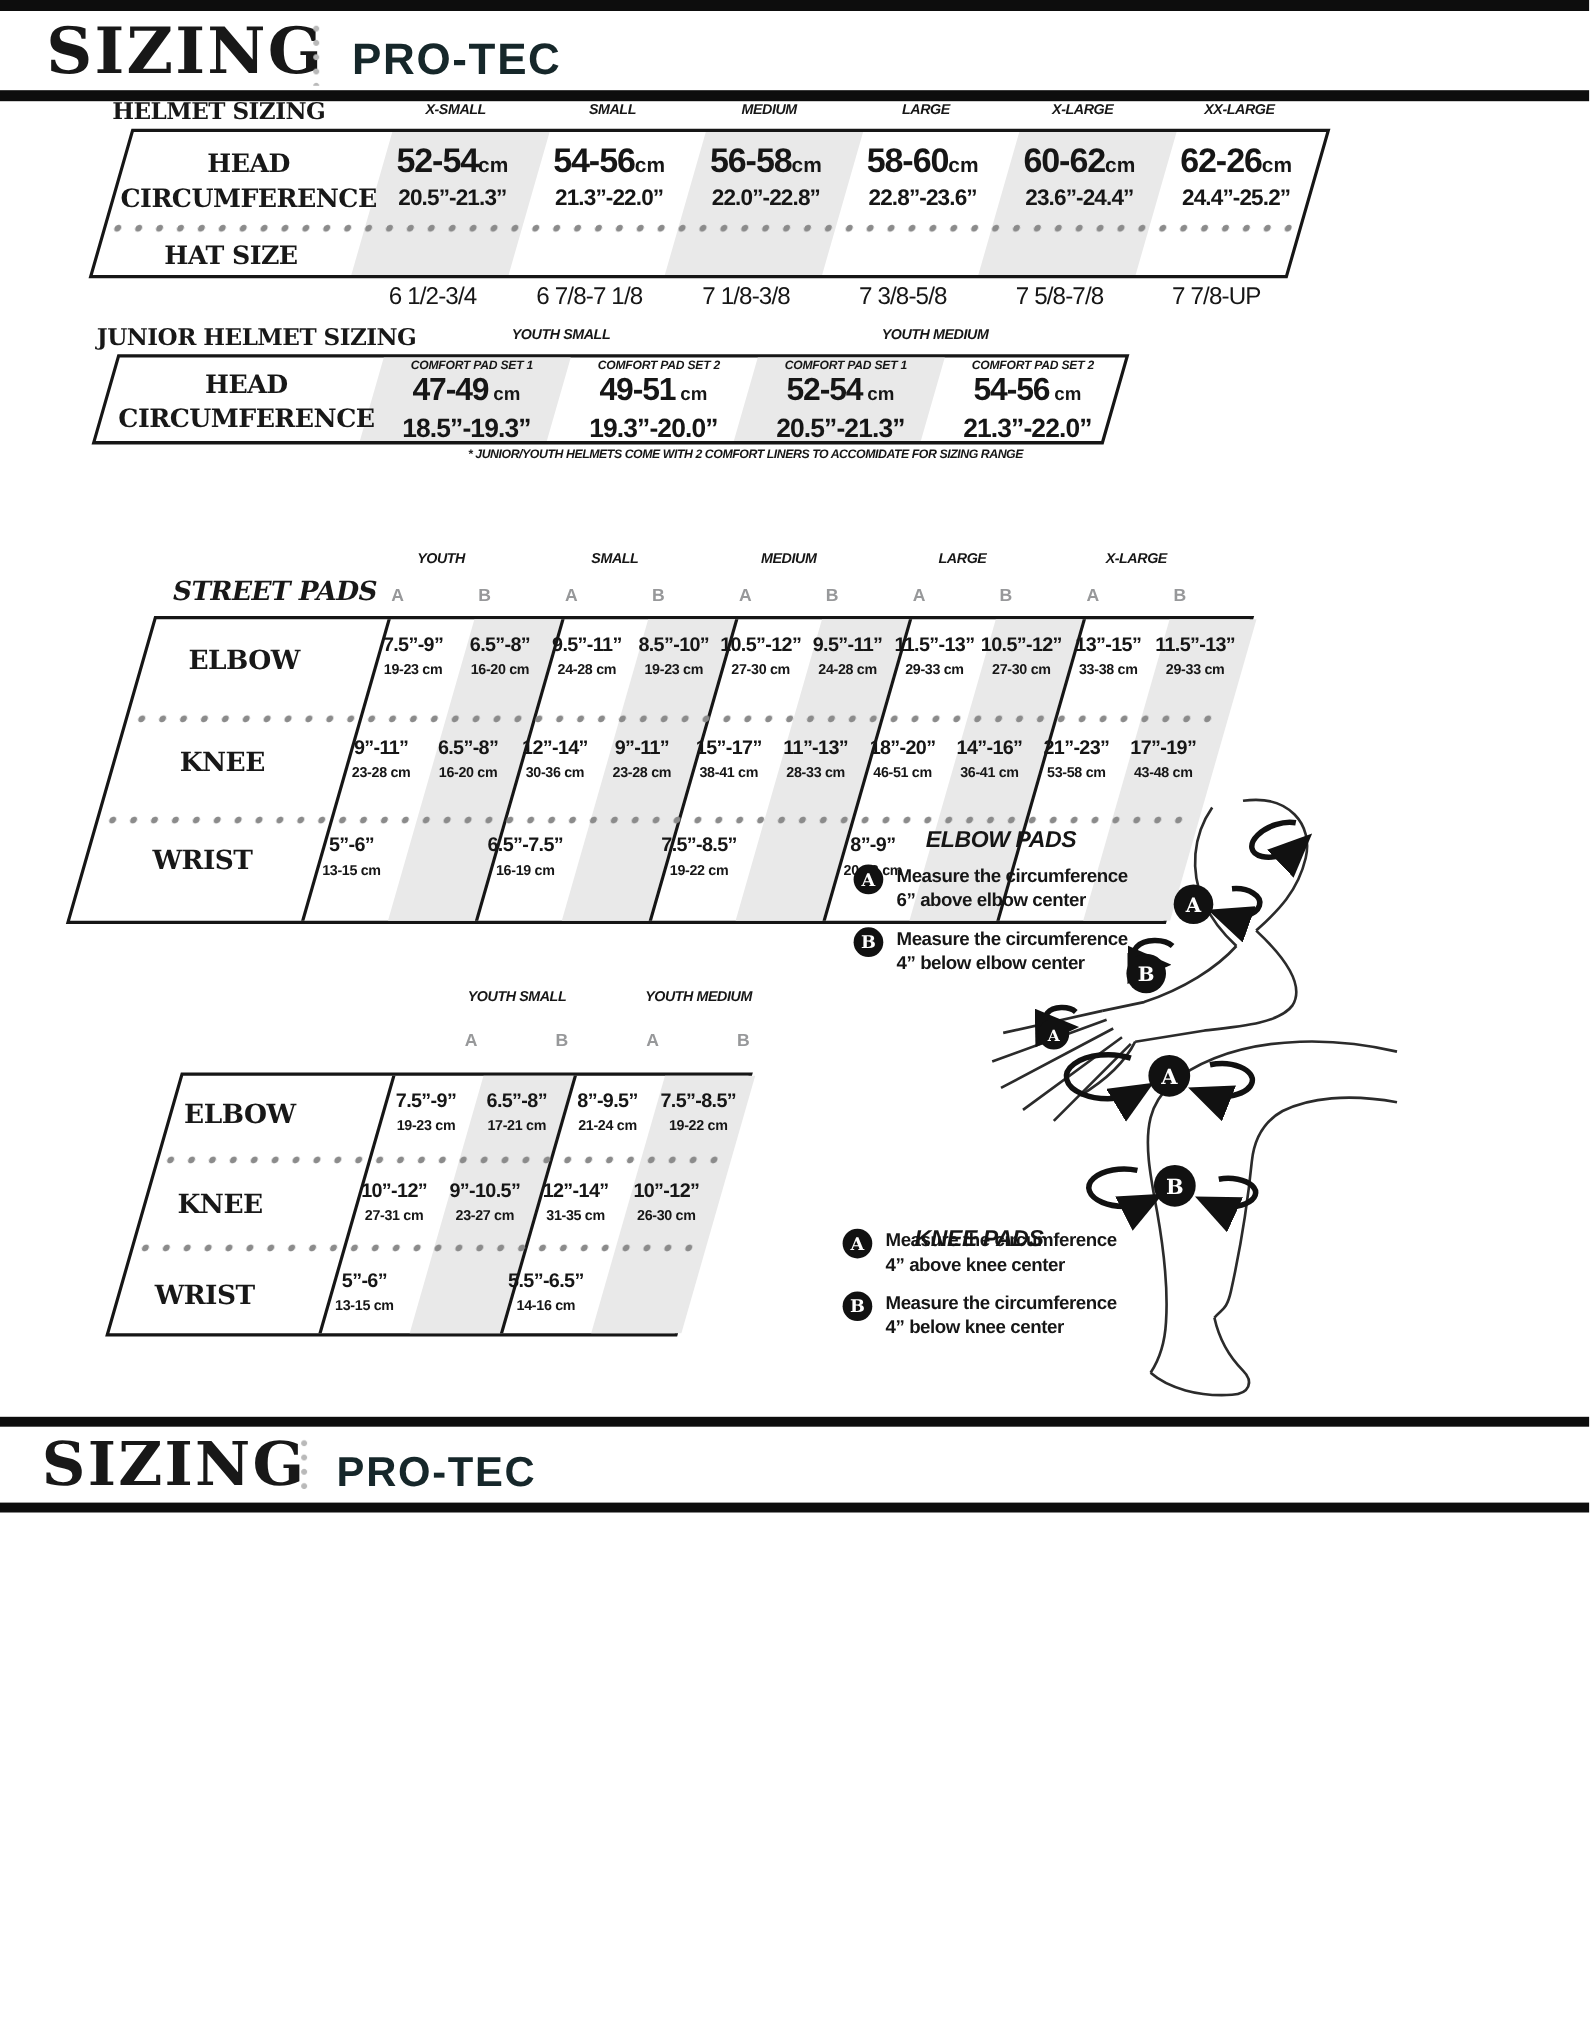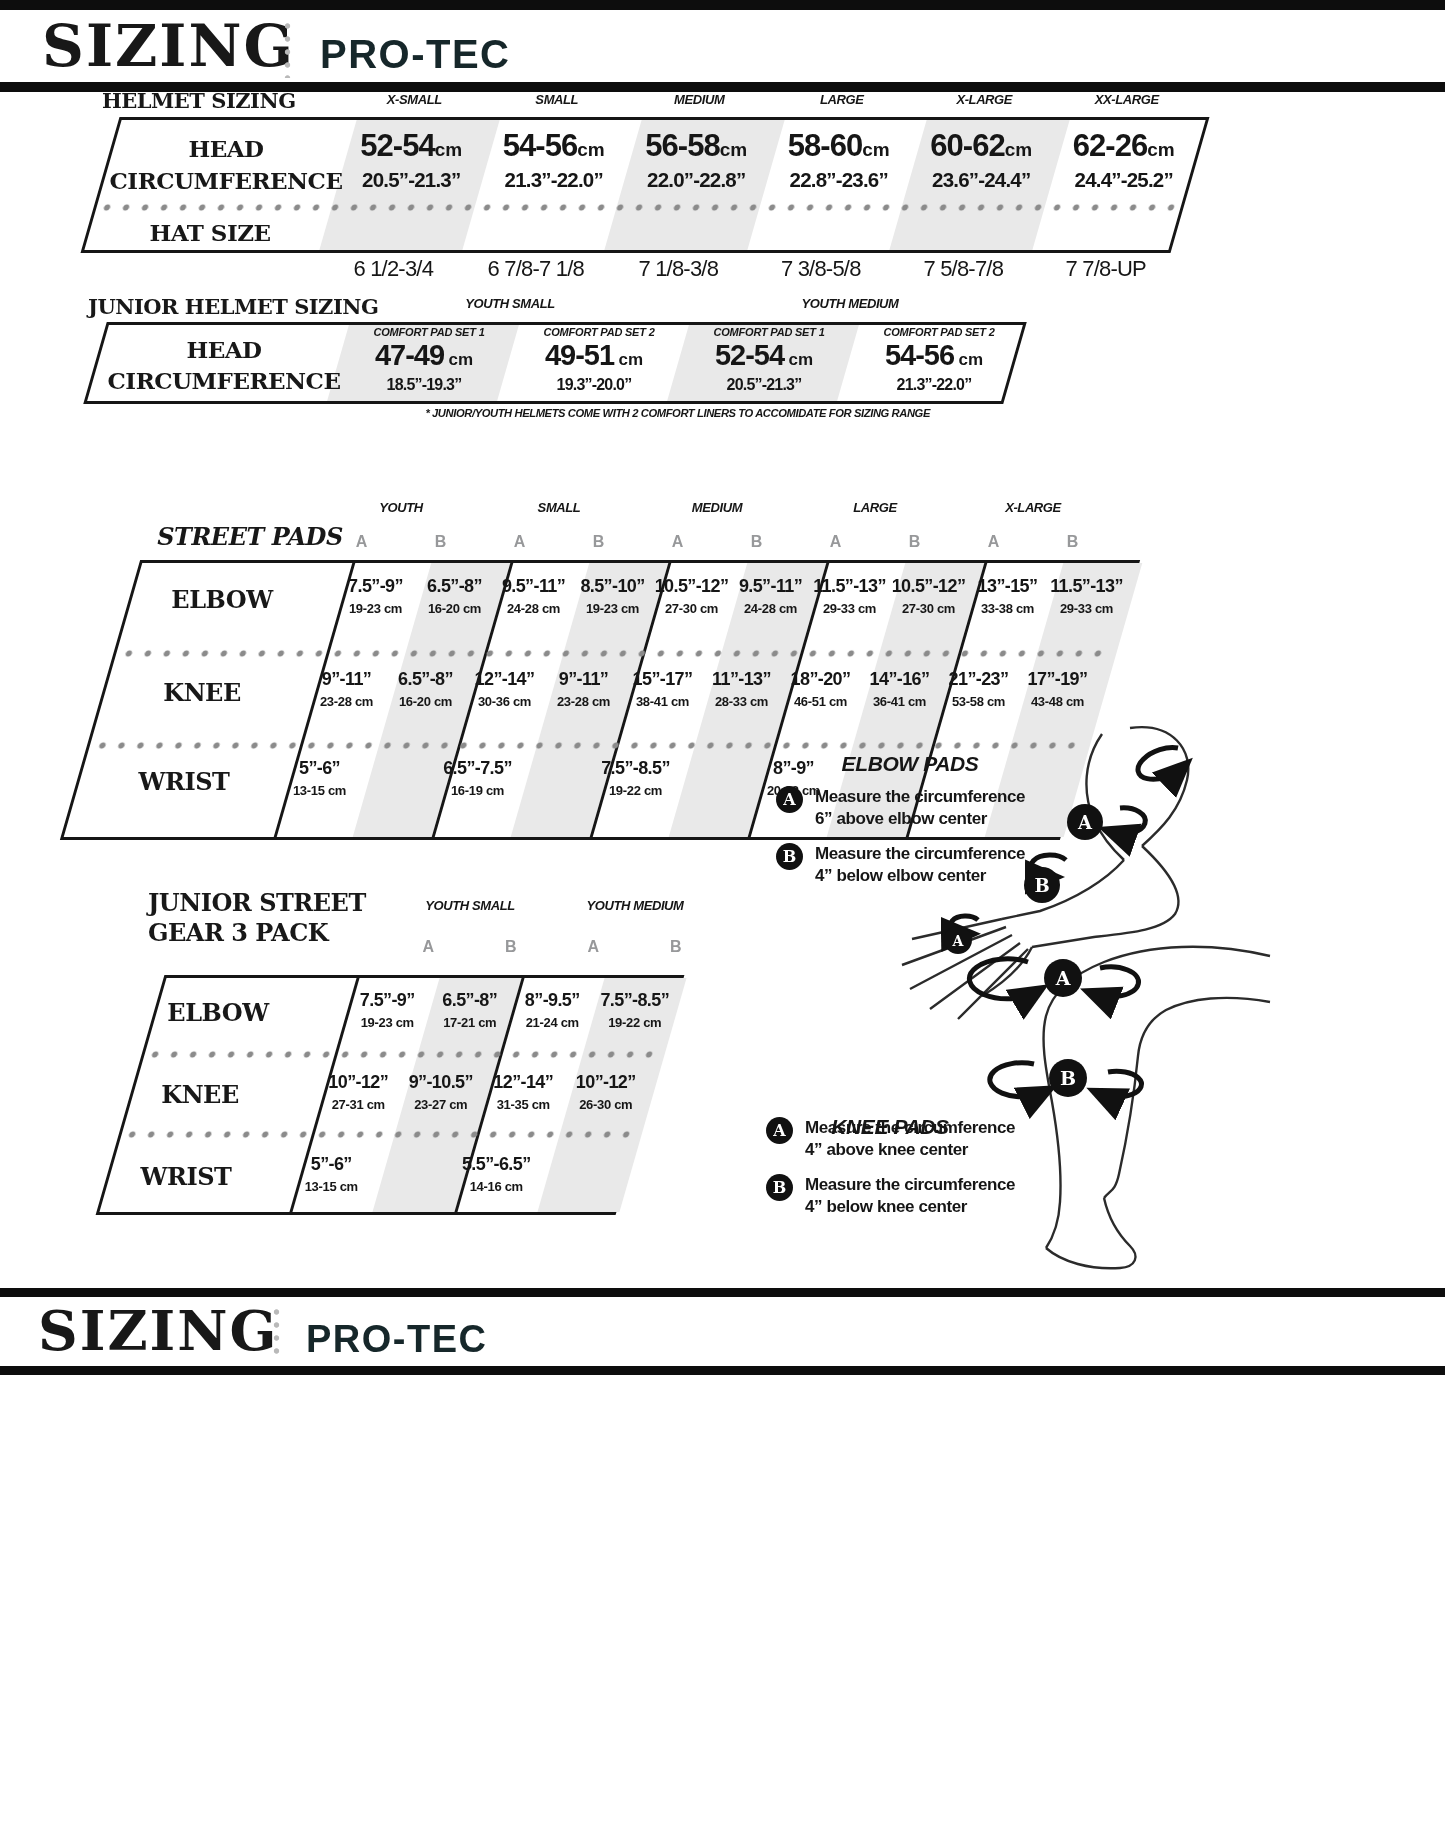--- a/index.html
+++ b/index.html
@@ -19,21 +19,21 @@
   .vsep{position:absolute;top:0;bottom:0;width:3px;background:#161616;}
   .dotrow{position:absolute;height:9px;background-image:radial-gradient(circle at 4.5px 4.5px,#8b8b8b 2.7px,transparent 3.5px);
           background-size:19px 9px;background-repeat:repeat-x;}
   .frow{position:absolute;display:flex;}
   .cell{flex:1;text-align:center;}
   .hv{font-size:31px;font-weight:700;letter-spacing:-1px;}
   .hu{font-size:19px;font-weight:700;}
   .hin{font-size:20.5px;font-weight:700;letter-spacing:-0.8px;margin-top:4px;}
   .jv{font-size:29px;font-weight:700;letter-spacing:-1px;}
   .ju{font-size:17px;font-weight:700;}
-  .jin{font-size:16px;font-weight:700;letter-spacing:-0.8px;margin-top:4px;}
+  .jin{font-size:24px;font-weight:700;letter-spacing:-0.8px;margin-top:4px;}
   .vin{font-size:18px;font-weight:700;letter-spacing:-0.6px;}
   .vcm{font-size:13px;font-weight:700;margin-top:4px;letter-spacing:-0.3px;}
   .szhdr{font-size:13px;}
   .ab{font-size:16px;font-weight:700;color:#97989a;}
   .badge{width:27px;height:27px;border-radius:50%;background:#111;color:#fff;display:flex;
          align-items:center;justify-content:center;font-family:"DejaVu Serif",serif;
          font-weight:700;font-size:16px;flex:none;}
   .gitem{display:flex;gap:12px;margin-bottom:13px;}
   .gtext{font-size:17px;font-weight:700;letter-spacing:-0.4px;line-height:1.3;}
   .hatv{font-size:22px;font-weight:400;letter-spacing:-0.8px;margin-top:36px;}
@@ -304,24 +304,20 @@
       <div class="cell">
         <div class="vin"></div>
         <div class="vcm"></div>
       </div>
       <div class="cell">
         <div class="vin"></div>
         <div class="vcm"></div>
       </div>
   </div>
 
-  <div class="abs slab" style="left:148px;top:888px;font-size:24px;line-height:1.25;">
-    <div>JUNIOR STREET</div>
-    <div>GEAR 3 PACK</div>
-  </div>
   <div class="abs cond it ctr szhdr" style="left:380px;top:898px;width:180px;">YOUTH SMALL</div>
   <div class="abs cond it ctr szhdr" style="left:545px;top:898px;width:180px;">YOUTH MEDIUM</div>
   <div class="frow" style="left:387px;top:938px;width:330px;">
     <div class="cell ab">A</div>
       <div class="cell ab">B</div>
       <div class="cell ab">A</div>
       <div class="cell ab">B</div>
   </div>
 
   <div class="pbox" style="left:130px;top:975px;width:520px;height:240px;">

